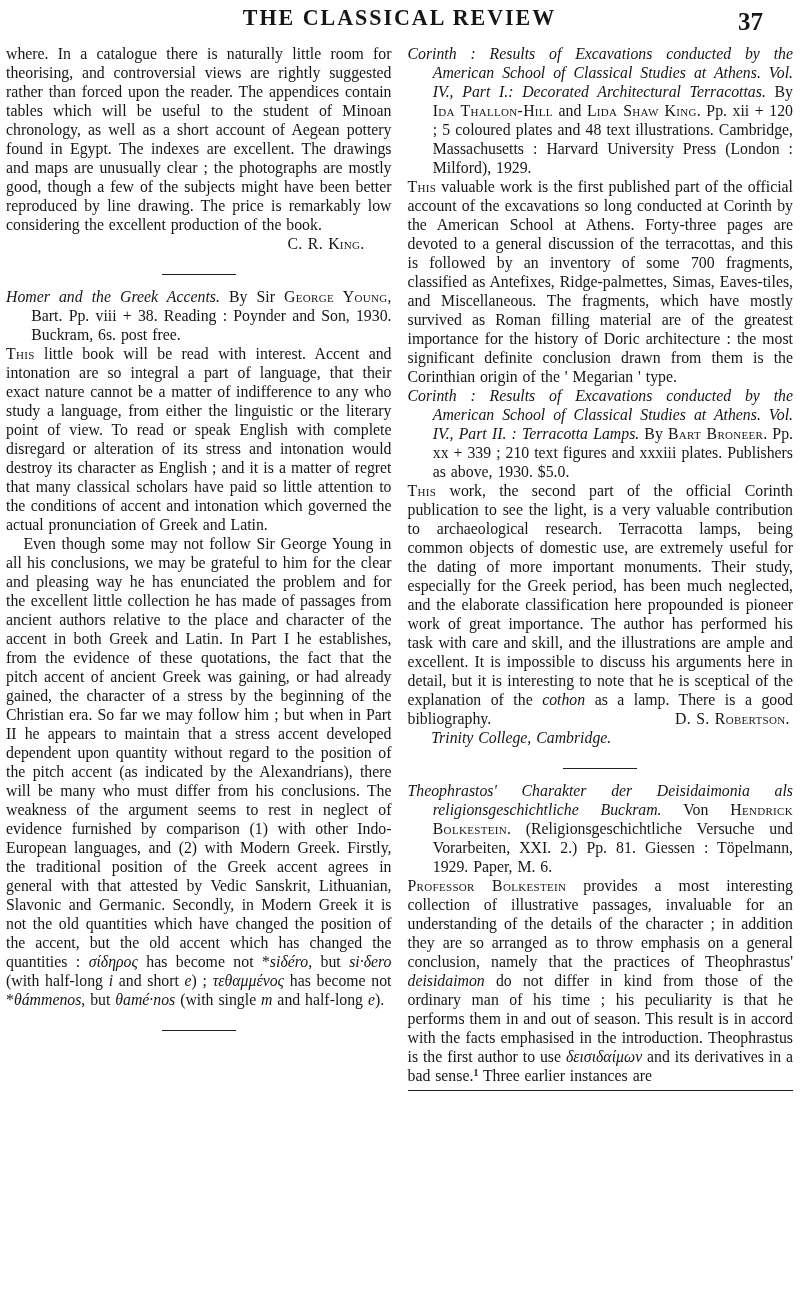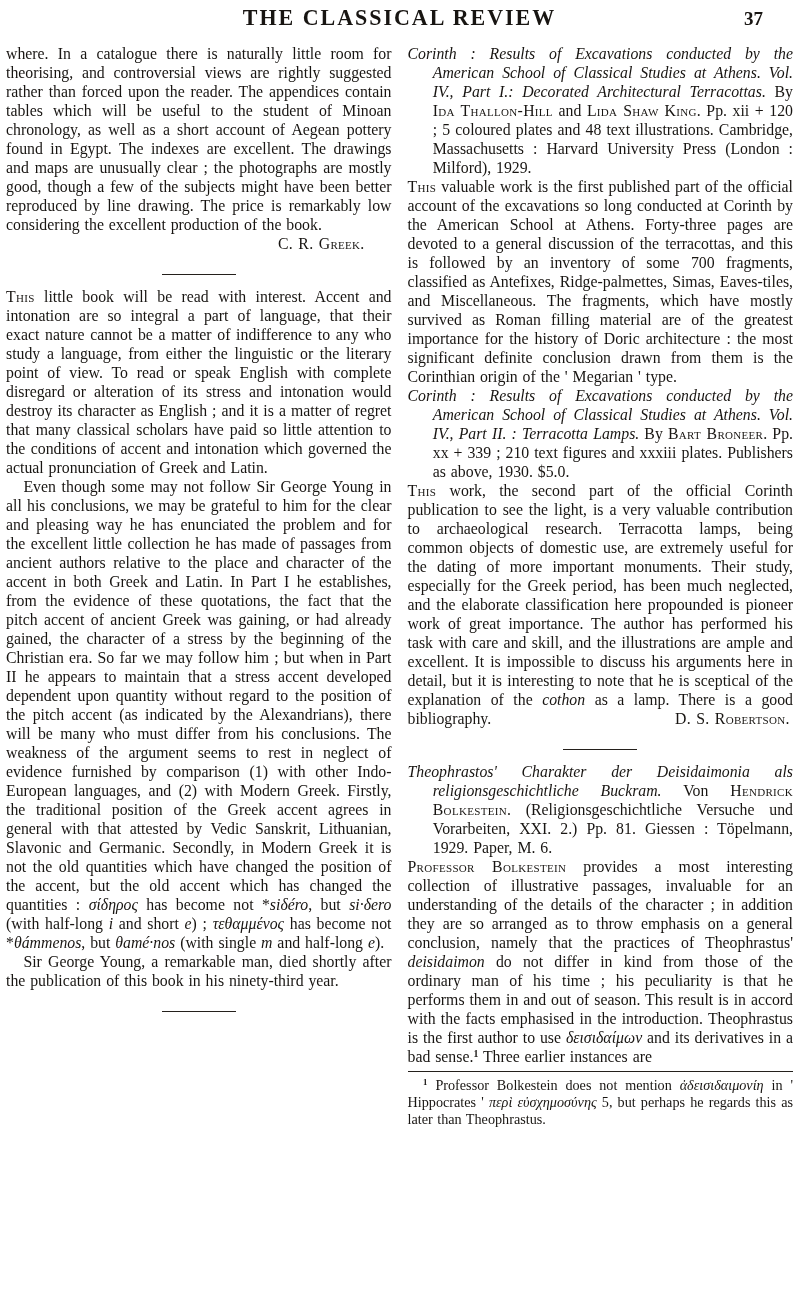--- a/index.html
+++ b/index.html
@@ -13,21 +13,21 @@
   .page { padding: 5px 7px 16px 6px; height: 1291px; overflow: hidden; font-family: Liberation Serif, serif; }
 
   .page-header { position: relative; text-align: center; margin-bottom: 13px; height: 26px; }
   .running-title {
     display: inline-block;
     font-size: 22px; font-weight: bold; letter-spacing: 0.09em;
     transform: scaleY(1.05);
   }
   .page-number {
     position: absolute; right: 30px; top: 3px;
-    font-size: 19px; font-weight: bold;
+    font-size: 25px; font-weight: bold;
   }
 
   .columns { display: flex; gap: 16px; }
   .col {
     flex: 1 1 0; min-width: 0;
     font-size: 15.8px; line-height: 19px;
     text-align: justify;
     word-spacing: 0.06em;
   }
 
@@ -66,41 +66,41 @@
 
   <header class="page-header">
     <span class="running-title">THE CLASSICAL REVIEW</span>
     <span class="page-number">37</span>
   </header>
 
   <main class="columns">
 
     <section class="col">
       <p class="body-para no-indent"><span>where.  In a catalogue there is naturally little room for theorising, and controversial views are rightly suggested rather than forced upon the reader.  The appendices contain tables which will be useful to the student of Minoan chronology, as well as a short account of Aegean pottery found in Egypt.  The indexes are excellent.  The drawings and maps are unusually clear ; the photographs are mostly good, though a few of the subjects might have been better reproduced by line drawing.  The price is remarkably low considering the excellent production of the book.</span></p>
-      <div class="signature"><span class="sc">C. R. Greek.</span></div>
+      <div class="signature"><span class="sc">C. R. King.</span></div>
 
       <div class="rule-divider"><span class="rule"></span></div>
 
+      <p class="review-heading"><span class="it">Homer and the Greek Accents.</span><span>  By Sir </span><span class="sc">George Young</span><span>, Bart.  Pp. viii + 38.  Reading : Poynder and Son, 1930.  Buckram, 6s. post free.</span></p>
       <p class="body-para no-indent"><span class="sc">This</span><span> little book will be read with interest.  Accent and intonation are so integral a part of language, that their exact nature cannot be a matter of indifference to any who study a language, from either the linguistic or the literary point of view.  To read or speak English with complete disregard or alteration of its stress and intonation would destroy its character as English ; and it is a matter of regret that many classical scholars have paid so little attention to the conditions of accent and intonation which governed the actual pronunciation of Greek and Latin.</span></p>
       <p class="body-para"><span>Even though some may not follow Sir George Young in all his conclusions, we may be grateful to him for the clear and pleasing way he has enunciated the problem and for the excellent little collection he has made of passages from ancient authors relative to the place and character of the accent in both Greek and Latin.  In Part I he establishes, from the evidence of these quotations, the fact that the pitch accent of ancient Greek was gaining, or had already gained, the character of a stress by the beginning of the Christian era.  So far we may follow him ; but when in Part II he appears to maintain that a stress accent developed dependent upon quantity without regard to the position of the pitch accent (as indicated by the Alexandrians), there will be many who must differ from his conclusions.  The weakness of the argument seems to rest in neglect of evidence furnished by comparison (1) with other Indo-European languages, and (2) with Modern Greek.  Firstly, the traditional position of the Greek accent agrees in general with that attested by Vedic Sanskrit, Lithuanian, Slavonic and Germanic.  Secondly, in Modern Greek it is not the old quantities which have changed the position of the accent, but the old accent which has changed the quantities : </span><span class="it">σίδηρος</span><span> has become not *</span><span class="it">siδéro</span><span>, but </span><span class="it">si·δero</span><span> (with half-long </span><span class="it">i</span><span> and short </span><span class="it">e</span><span>) ; </span><span class="it">τεθαμμένος</span><span> has become not *</span><span class="it">θámmenos</span><span>, but </span><span class="it">θamé·nos</span><span> (with single </span><span class="it">m</span><span> and half-long </span><span class="it">e</span><span>).</span></p>
-      <p class="body-para"><span>Sir George Young, a remarkable man, died shortly after the publication of this book in his ninety-third year.</span></p>
 
       <div class="rule-divider"><span class="rule"></span></div>
     </section>
 
     <section class="col">
       <p class="review-heading"><span class="it">Corinth : Results of Excavations conducted by the American School of Classical Studies at Athens.  Vol. IV., Part I.: Decorated Architectural Terracottas.</span><span>  By </span><span class="sc">Ida Thallon-Hill</span><span> and </span><span class="sc">Lida Shaw King</span><span>.  Pp. xii + 120 ; 5 coloured plates and 48 text illustrations.  Cambridge, Massachusetts : Harvard University Press (London : Milford), 1929.</span></p>
       <p class="body-para no-indent"><span class="sc">This</span><span> valuable work is the first published part of the official account of the excavations so long conducted at Corinth by the American School at Athens.  Forty-three pages are devoted to a general discussion of the terracottas, and this is followed by an inventory of some 700 fragments, classified as Antefixes, Ridge-palmettes, Simas, Eaves-tiles, and Miscellaneous.  The fragments, which have mostly survived as Roman filling material are of the greatest importance for the history of Doric architecture : the most significant definite conclusion drawn from them is the Corinthian origin of the ' Megarian ' type.</span></p>
 
       <p class="review-heading"><span class="it">Corinth : Results of Excavations conducted by the American School of Classical Studies at Athens.  Vol. IV., Part II. : Terracotta Lamps.</span><span>  By </span><span class="sc">Bart Broneer</span><span>.  Pp. xx + 339 ; 210 text figures and xxxiii plates.  Publishers as above, 1930.  $5.0.</span></p>
       <p class="body-para no-indent"><span class="sc">This</span><span> work, the second part of the official Corinth publication to see the light, is a very valuable contribution to archaeological research.  Terracotta lamps, being common objects of domestic use, are extremely useful for the dating of more important monuments.  Their study, especially for the Greek period, has been much neglected, and the elaborate classification here propounded is pioneer work of great importance.  The author has performed his task with care and skill, and the illustrations are ample and excellent.  It is impossible to discuss his arguments here in detail, but it is interesting to note that he is sceptical of the explanation of the </span><span class="it">cothon</span><span> as a lamp.  There is a good bibliography.</span><span class="sig-inline">D. S. Robertson.</span></p>
+      <div class="affiliation"><span class="it">Trinity College, Cambridge.</span></div>
 
       <div class="rule-divider"><span class="rule"></span></div>
 
       <p class="review-heading"><span class="it">Theophrastos' Charakter der Deisidaimonia als religionsgeschichtliche Buckram.</span><span>  Von </span><span class="sc">Hendrick Bolkestein</span><span>.  (Religionsgeschichtliche Versuche und Vorarbeiten, XXI. 2.)  Pp. 81.  Giessen : Töpelmann, 1929.  Paper, M. 6.</span></p>
       <p class="body-para no-indent"><span class="sc">Professor Bolkestein</span><span> provides a most interesting collection of illustrative passages, invaluable for an understanding of the details of the character ; in addition they are so arranged as to throw emphasis on a general conclusion, namely that the practices of Theophrastus' </span><span class="it">deisidaimon</span><span> do not differ in kind from those of the ordinary man of his time ; his peculiarity is that he performs them in and out of season.  This result is in accord with the facts emphasised in the introduction.  Theophrastus is the first author to use </span><span class="it">δεισιδαίμων</span><span> and its derivatives in a bad sense.</span><span class="sup-mark">1</span><span>  Three earlier instances are</span></p>
 
       <hr class="footnote-rule">
-      <p class="footnote"><span class="sup-mark">1</span><span> Professor Bolkestein does not mention </span><span class="it">ἀδεισιδαιμονίη</span><span> in ' Hippocrates ' </span><span class="it">περὶ εὐσχημοσύνης</span><span> 5, but perhaps he regards this as later than Theophrastus.</span></p>
     </section>
 
   </main>
 </div>
 
 </body></html>

